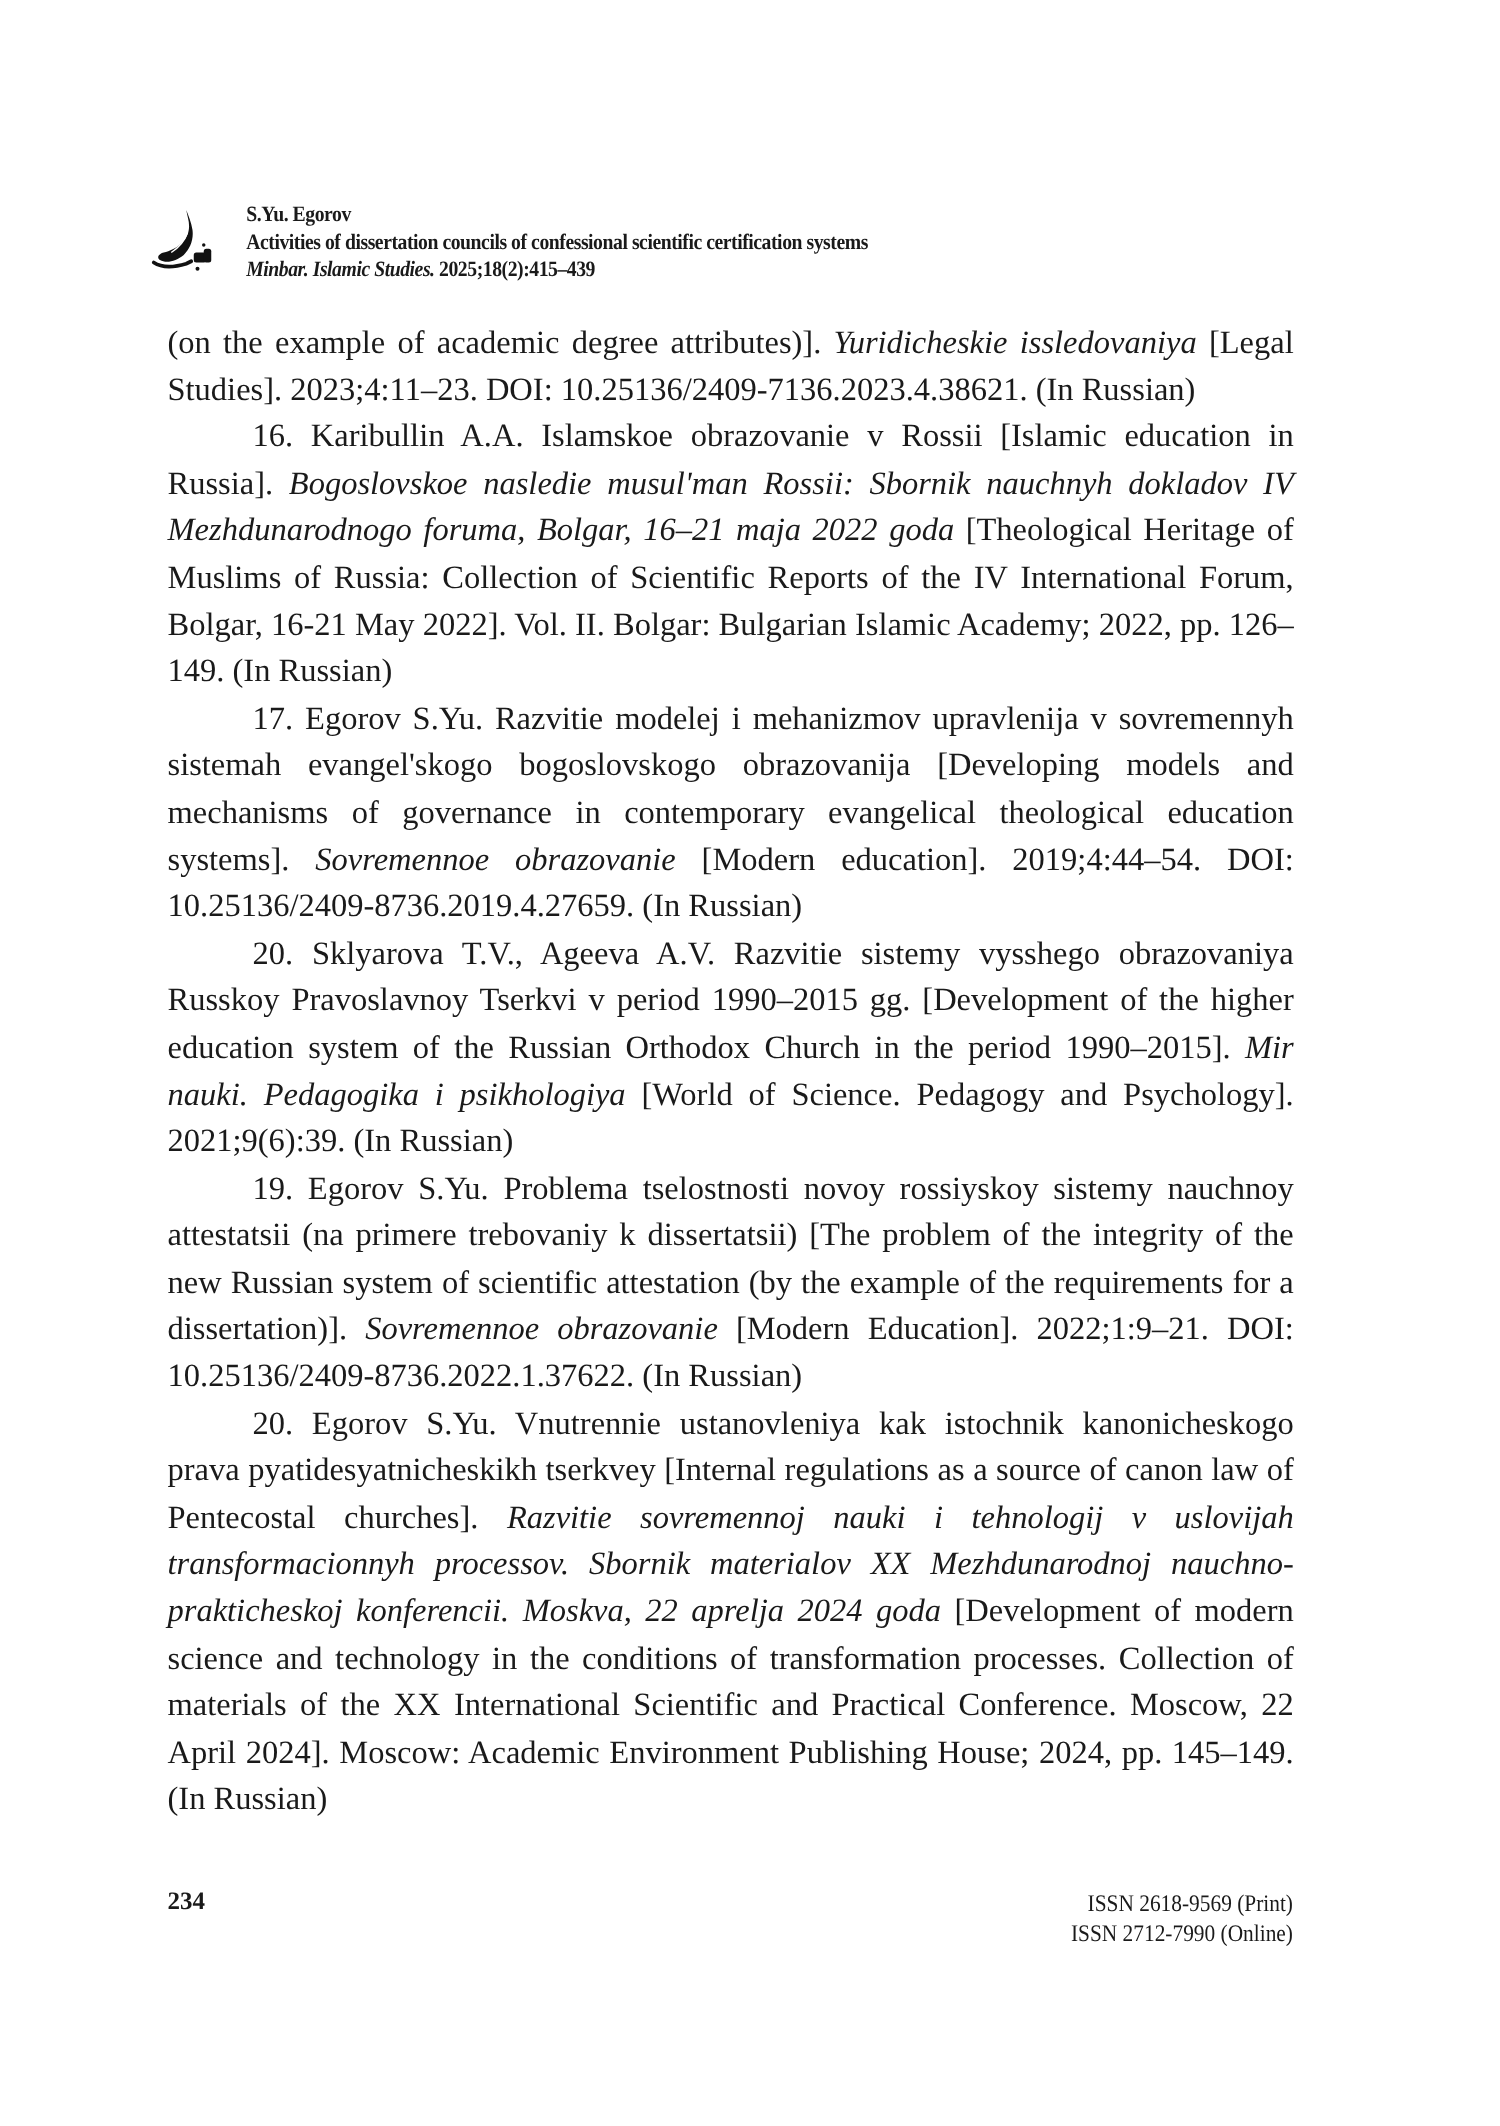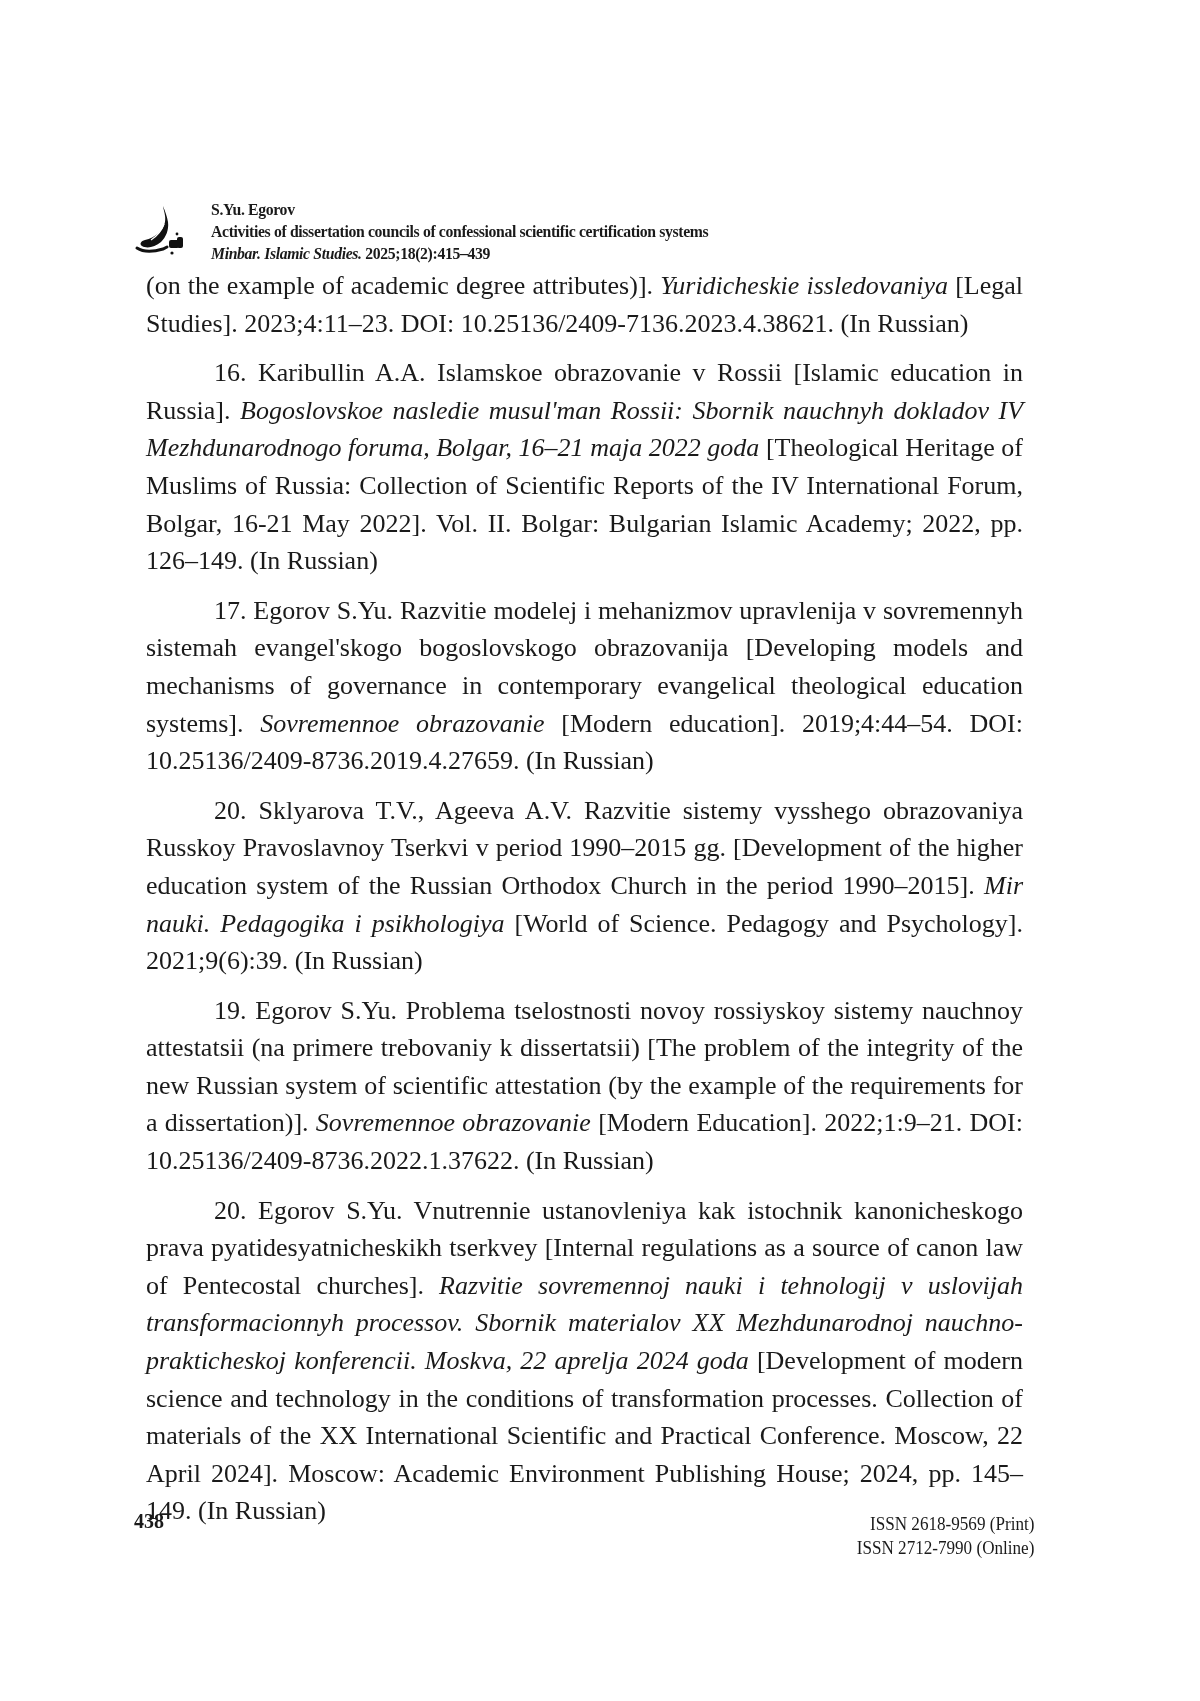--- a/index.html
+++ b/index.html
@@ -2,39 +2,39 @@
 <html><head>
   <meta charset="utf-8">
   <style>
     html, body { margin: 0; padding: 0; background: #ffffff; }
     body {
       width: 1200px; height: 1701px; position: relative; overflow: hidden;
       color: #1a1a1a;
       font-family: "Liberation Serif", "DejaVu Serif", serif;
     }
     .header {
-      position: absolute; left: 133px; top: 160px; width: 900px; height: 80px; margin-top: 38px;
+      position: absolute; left: 119px; top: 160px; width: 900px; height: 80px;
     }
     .logo {
       position: absolute; left: 0; top: 6px; width: 52px; height: 52px;
     }
     .header-text {
       position: absolute; left: 78px; top: 0;
       font-family: "Liberation Serif", serif;
       font-weight: bold; font-size: 17.5px; line-height: 22px;
       letter-spacing: -0.4px; transform: scaleX(0.9); transform-origin: left top;
       white-space: nowrap;
     }
     .header-text .journal { font-style: italic; }
     .body-text {
       position: absolute; left: 134px; top: 255px; width: 901px;
       font-size: 26px; line-height: 37.6px;
       text-align: justify;
     }
-    .body-text p { margin: 12px; }
+    .body-text p { margin: 0; }
     .body-text .ref { text-indent: 68px; }
     .body-text .cont { text-indent: 0; }
     i { font-style: italic; }
     .footer-page {
       position: absolute; left: 134px; top: 1510px;
       font-weight: bold; font-size: 20px;
     }
     .footer-issn {
       position: absolute; right: 166px; top: 1512px; text-align: right;
       font-size: 19px; line-height: 24px;
@@ -69,17 +69,17 @@
 
   <p class="ref"><span>17.</span><span> Egorov S.Yu. Razvitie modelej i mehanizmov upravlenija v sovremennyh sistemah evangel'skogo bogoslovskogo obrazovanija [Developing models and mechanisms of governance in contemporary evangelical theological education systems]. </span><i>Sovremennoe obrazovanie</i><span> [Modern education]. 2019;4:44–54. DOI: 10.25136/2409-8736.2019.4.27659. (In Russian)</span></p>
 
   <p class="ref"><span>20.</span><span> Sklyarova T.V., Ageeva A.V. Razvitie sistemy vysshego obrazovaniya Russkoy Pravoslavnoy Tserkvi v period 1990–2015 gg. [Development of the higher education system of the Russian Orthodox Church in the period 1990–2015]. </span><i>Mir nauki. Pedagogika i psikhologiya</i><span> [World of Science. Pedagogy and Psychology]. 2021;9(6):39. (In Russian)</span></p>
 
   <p class="ref"><span>19.</span><span> Egorov S.Yu. Problema tselostnosti novoy rossiyskoy sistemy nauchnoy attestatsii (na primere trebovaniy k dissertatsii) [The problem of the integrity of the new Russian system of scientific attestation (by the example of the requirements for a dissertation)]. </span><i>Sovremennoe obrazovanie</i><span> [Modern Education]. 2022;1:9–21. DOI: 10.25136/2409-8736.2022.1.37622. (In Russian)</span></p>
 
   <p class="ref"><span>20.</span><span> Egorov S.Yu. Vnutrennie ustanovleniya kak istochnik kanonicheskogo prava pyatidesyatnicheskikh tserkvey [Internal regulations as a source of canon law of Pentecostal churches]. </span><i>Razvitie sovremennoj nauki i tehnologij v uslovijah transformacionnyh processov. Sbornik materialov XX Mezhdunarodnoj nauchno-prakticheskoj konferencii. Moskva, 22 aprelja 2024 goda</i><span> [Development of modern science and technology in the conditions of transformation processes. Collection of materials of the XX International Scientific and Practical Conference. Moscow, 22 April 2024]. Moscow: Academic Environment Publishing House; 2024, pp. 145–149. (In Russian)</span></p>
 </div>
 
-<div class="footer-page">438</div>
+<div class="footer-page">234</div>
 <div class="footer-issn">
   <div>ISSN 2618-9569 (Print)</div>
   <div>ISSN 2712-7990 (Online)</div>
 </div>
 
 </body></html>

